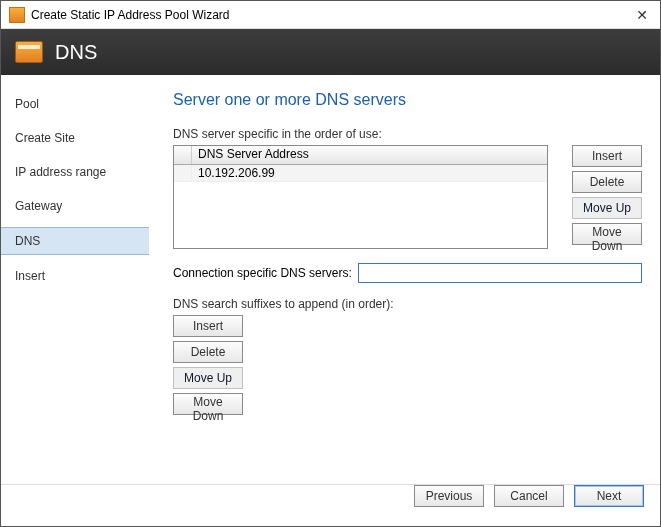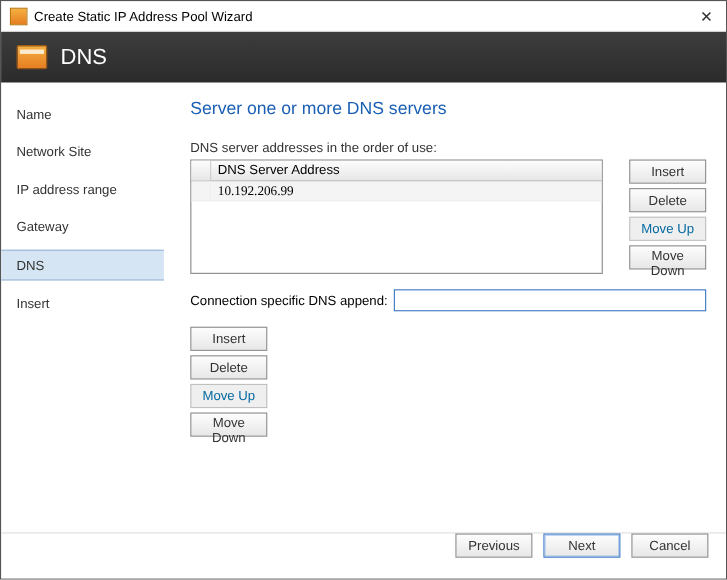--- a/index.html
+++ b/index.html
@@ -23,24 +23,24 @@
   .suffix-row { display:flex; align-items:center; margin: 14px 0 14px 0; }
   .suffix-row input { flex:1; margin-left:6px; height:20px; border:1px solid #3a76c4; padding:0 4px; }
   .block { display:flex; gap:24px; margin-bottom: 6px;}
   .list-wrap { flex:1; }
   .list { border:1px solid #888; height: 104px; background:#fff; overflow:auto; }
   .list-header { display:flex; background: linear-gradient(#fdfdfd,#e6e6e6); border-bottom:1px solid #aaa; font-weight:400; }
   .list-header .rowhandle { width:18px; border-right:1px solid #ccc; height:18px; background:linear-gradient(#fdfdfd,#e6e6e6);}
   .list-header .colhead { flex:1; padding:1px 6px; text-align:left; height:18px;}
   .list-row { display:flex; }
   .list-row .rowhandle { width:18px; border-right:1px solid #eee; background:#f4f4f4; border-bottom:1px solid #eee;}
-  .list-row .cell { flex:1; padding:1px 6px; background:#f4f4f4; border-bottom:1px solid #eee;font-family:Liberation Serif, serif;}
+  .list-row .cell { flex:1; padding:1px 6px; background:#f4f4f4; border-bottom:1px solid #eee;}
   .btn-col { display:flex; flex-direction:column; gap:4px; width:70px; }
   .btn { height:22px; background: linear-gradient(#fdfdfd,#e7e7e7); border:1px solid #8a8a8a; color:#333; cursor:pointer; }
-  .btn:disabled { color:#0369a1; background:#efefef; border-color:#bfbfbf; cursor:default;}
+  .btn:disabled { color:#0f172a; background:#efefef; border-color:#bfbfbf; cursor:default;}
   .footer { height:42px; border-top:1px solid #ddd; display:flex; justify-content:flex-end; gap:10px; padding: 0 16px; }
   .footer .btn { width:70px; }
   .footer .btn.primary { border:1px solid #3a76c4; box-shadow: inset 0 0 0 1px #a7c7ee; }
 </style>
 </head>
 <body>
 
 <div class="window">
 
   <div class="titlebar">
@@ -49,32 +49,32 @@
     <span class="close">✕</span>
   </div>
 
   <div class="banner">
     <span class="banner-icon"></span>
     <span class="banner-title">DNS</span>
   </div>
 
   <div class="body">
     <div class="sidebar">
-      <div class="sidebar-item">Name</div>
-      <div class="sidebar-item">Network Site</div>
+      <div class="sidebar-item">Pool</div>
+      <div class="sidebar-item">Create Site</div>
       <div class="sidebar-item">IP address range</div>
       <div class="sidebar-item">Gateway</div>
       <div class="sidebar-item selected">DNS</div>
       <div class="sidebar-item">Insert</div>
     </div>
 
     <div class="main">
       <div class="page-heading">Server one or more DNS servers</div>
 
-      <div class="label">DNS server addresses in the order of use:</div>
+      <div class="label">DNS server specific in the order of use:</div>
       <div class="block">
         <div class="list-wrap">
           <div class="list">
             <div class="list-header">
               <div class="rowhandle"></div>
               <div class="colhead">DNS Server Address</div>
             </div>
             <div class="list-row">
               <div class="rowhandle"></div>
               <div class="cell">10.192.206.99</div>
@@ -83,34 +83,35 @@
         </div>
         <div class="btn-col">
           <button class="btn">Insert</button>
           <button class="btn">Delete</button>
           <button class="btn" disabled="">Move Up</button>
           <button class="btn">Move Down</button>
         </div>
       </div>
 
       <div class="suffix-row">
-        <span>Connection specific DNS append:</span>
+        <span>Connection specific DNS servers:</span>
         <input type="text" value="" style="">
       </div>
 
+      <div class="label">DNS search suffixes to append (in order):</div>
       <div class="block">
         <div class="btn-col">
           <button class="btn">Insert</button>
           <button class="btn">Delete</button>
           <button class="btn" disabled="">Move Up</button>
           <button class="btn">Move Down</button>
         </div>
       </div>
     </div>
   </div>
 
   <div class="footer">
     <button class="btn">Previous</button>
+    <button class="btn">Cancel</button>
     <button class="btn primary">Next</button>
-    <button class="btn">Cancel</button>
   </div>
 
 </div>
 
 </body></html>

